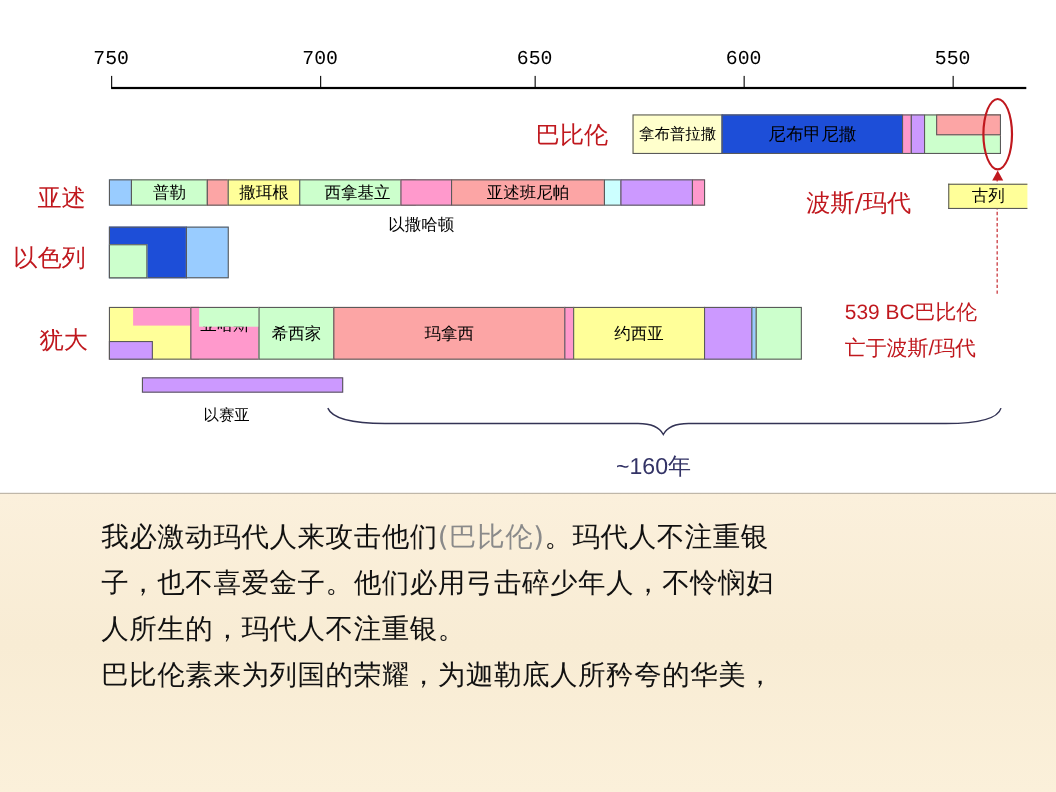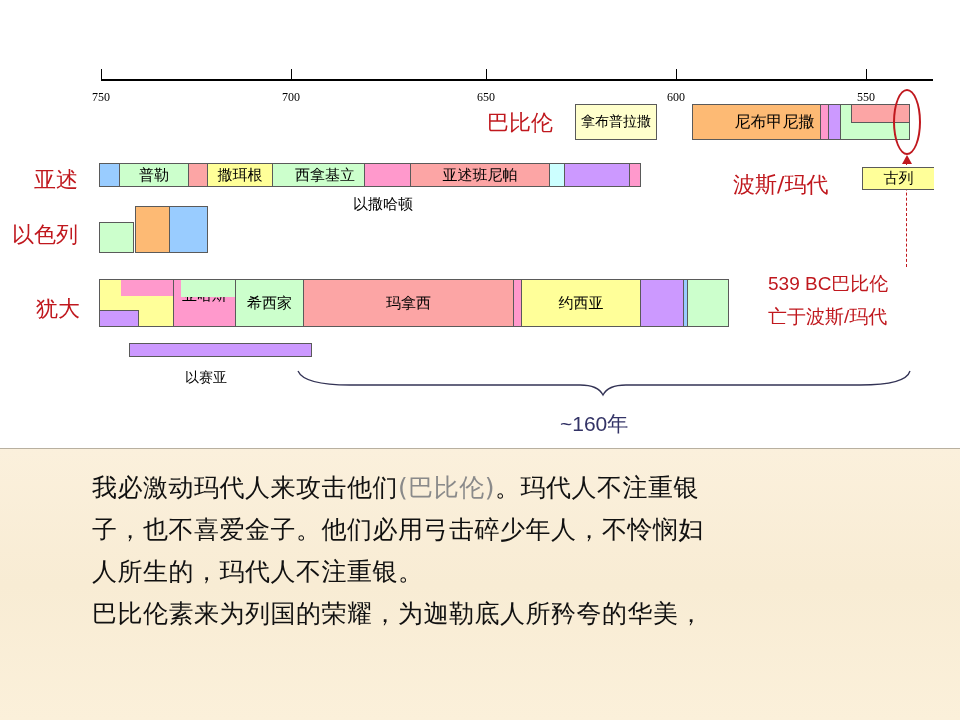--- a/index.html
+++ b/index.html
@@ -2,35 +2,35 @@
 <html><head>
 <meta charset="utf-8">
 <style>
   html, body { margin: 0; padding: 0; }
   body {
     width: 960px; height: 720px; position: relative; overflow: hidden;
     background: #ffffff;
     font-family: "DejaVu Sans", "Liberation Sans", sans-serif;
   }
   .abs { position: absolute; }
-  .tick-label { position: absolute; top: 44px; font-size: 12px; color: #000; transform: translateX(-50%); font-family: Liberation Serif, serif; margin-top: 46px; }
+  .tick-label { position: absolute; top: 44px; font-size: 18px; color: #000; transform: translateX(-50%); font-family: Liberation Mono, monospace; }
   .axis-line { position: absolute; left: 101px; top: 79px; width: 832px; height: 2px; background: #000; }
   .tick { position: absolute; top: 69px; width: 1px; height: 11px; background: #000; }
   .nation { position: absolute; font-size: 22px; color: #c0181e; white-space: nowrap; }
   .seg { position: absolute; box-sizing: border-box; border: 1px solid #5a5a5a; font-size: 15px; color: #000;
          display: flex; align-items: center; justify-content: center; white-space: nowrap; overflow: hidden; }
   .seg.noborder { border: none; }
   .c-blue { background: #99ccff; }
   .c-green { background: #ccffcc; }
   .c-orange { background: #fca5a5; }
   .c-yellow { background: #ffff99; }
   .c-pink { background: #ff99cc; }
   .c-purple { background: #cc99ff; }
   .c-cyan { background: #ccffff; }
-  .c-gold { background: #fdba74; margin-left: 36px; }
+  .c-gold { background: #1d4ed8; }
   .c-lyellow { background: #ffffcc; }
   .note { position: absolute; font-size: 15px; color: #000; white-space: nowrap; }
   .red-note { position: absolute; left: 768px; font-size: 19px; color: #c0181e; white-space: nowrap; font-family: "Liberation Sans", sans-serif; }
   .years { position: absolute; left: 560px; top: 410px; font-size: 21px; color: #333366; font-family: "Liberation Sans", sans-serif; }
   .quote-panel {
     position: absolute; left: 0; top: 448px; width: 960px; height: 272px;
     background: linear-gradient(180deg, #fbf0dc 0%, #f8ecd4 50%, #fbf0da 100%);
     border-top: 1px solid #b8b0a0;
   }
   .quote-line { position: absolute; left: 92px; font-size: 25px; color: #111; white-space: nowrap; letter-spacing: 0.5px; }

